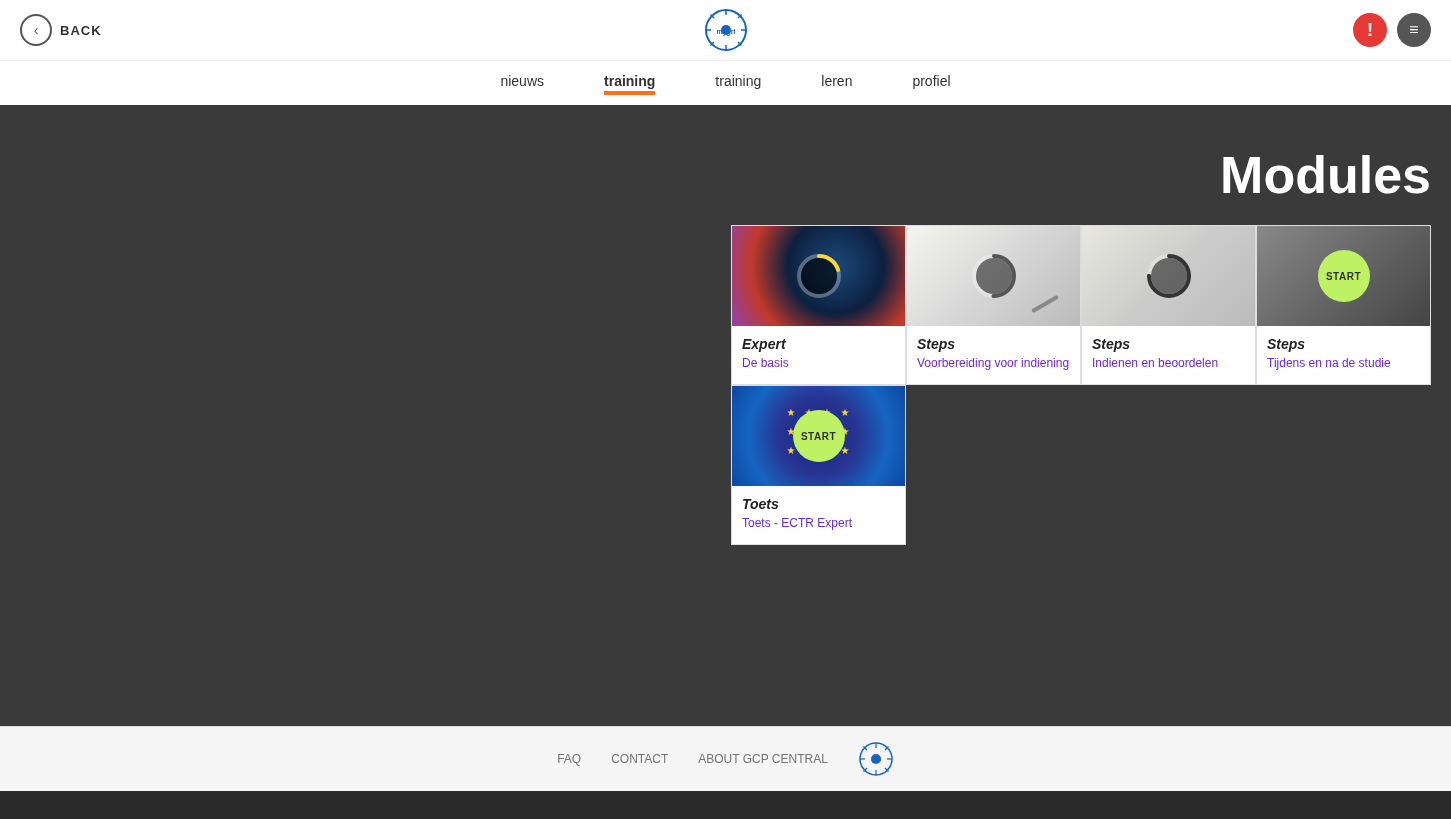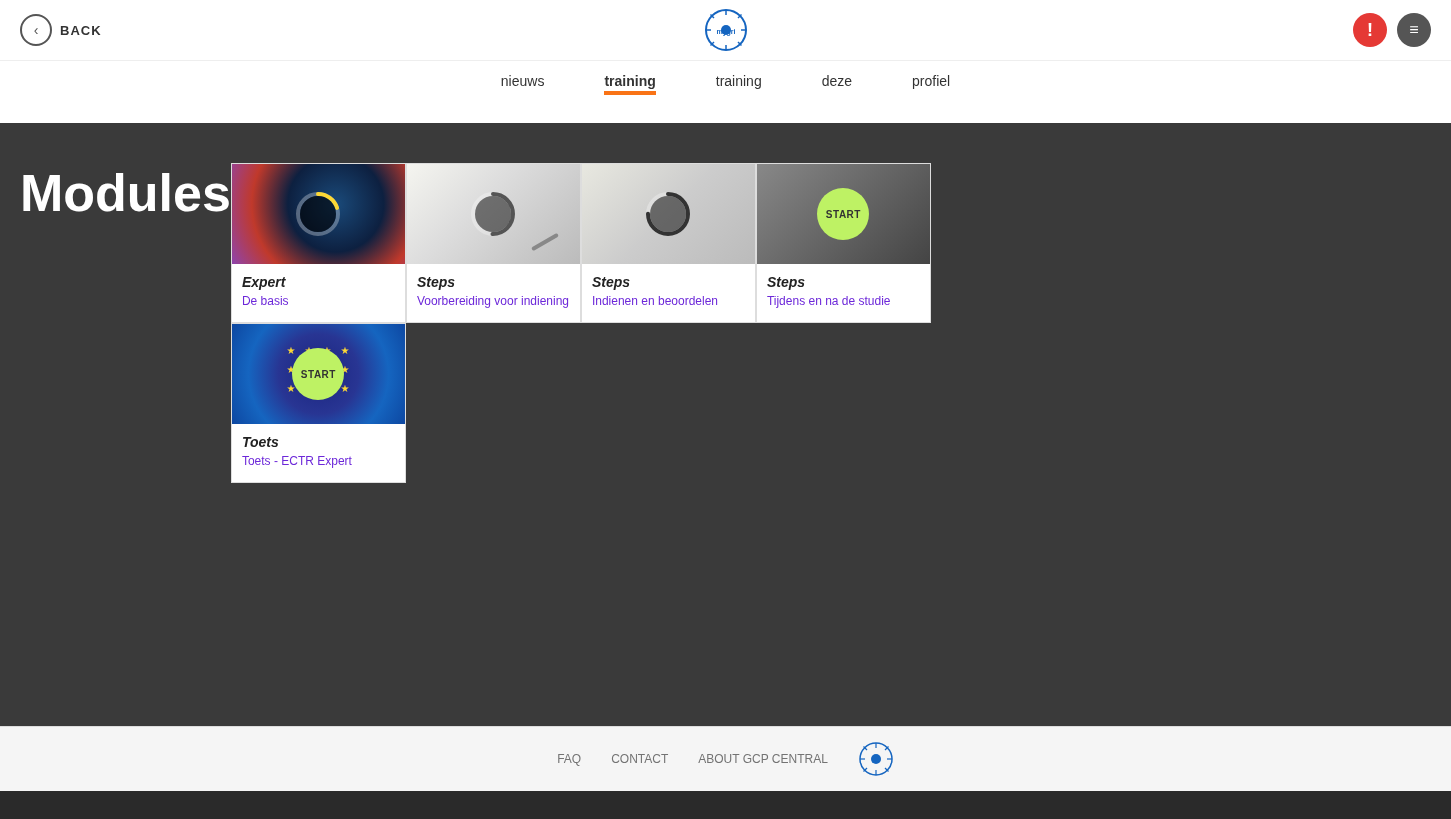--- a/index.html
+++ b/index.html
@@ -90,43 +90,43 @@
       color: white;
       font-size: 16px;
     }
 
     
     .nav {
       background: #fff;
       display: flex;
       justify-content: center;
       gap: 60px;
-      padding: 10px 0 28px;
+      padding: 10px 0 10px;
       border-top: 1px solid #eee;
     }
     .nav-item {
       font-size: 14px;
       color: #333;
       cursor: pointer;
       text-decoration: none;
       padding: 2px 0;
     }
     .nav-item.active {
       font-weight: bold;
       border-bottom: 4px solid #f97316;
     }
 
     
     .main {
       flex: 1;
       background: #3a3a3a;
       padding: 40px 20px 40px;
       display: flex;
-      flex-direction: row;
-      align-items: flex-start;
+      flex-direction: column;
+      align-items: flex-end;
     }
     .page-title {
       font-size: 52px;
       font-weight: bold;
       color: #fff;
       margin-bottom: 20px;
     }
     .page-description {
       font-size: 15px;
       color: #ccc;
@@ -313,21 +313,21 @@
     <button class="menu-btn">
       <span>≡</span>
     </button>
   </div>
 </div>
 
 <nav class="nav">
   <a class="nav-item">nieuws</a>
   <a class="nav-item active">training</a>
   <a class="nav-item">training</a>
-  <a class="nav-item">deze</a>
+  <a class="nav-item">leren</a>
   <a class="nav-item">profiel</a>
 </nav>
 
 <main class="main">
   <h1 class="page-title">Modules</h1>
 
   <div class="modules-grid">
 
     <div class="modules-row">
 

